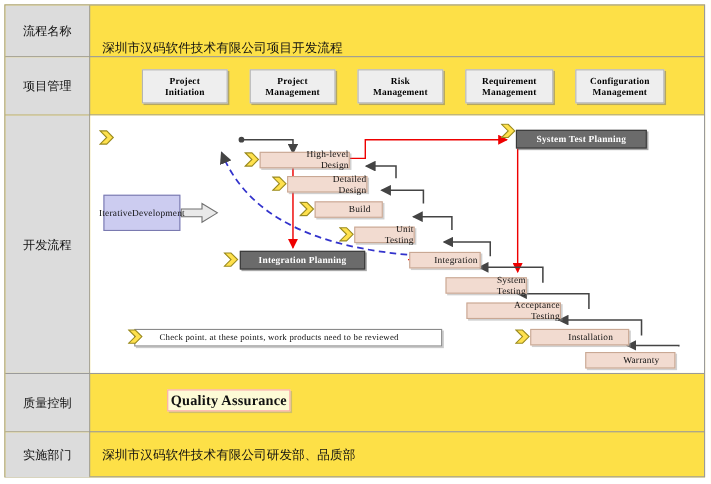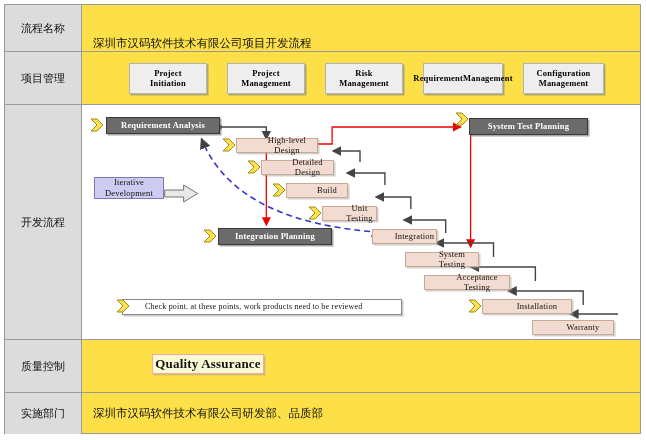--- a/index.html
+++ b/index.html
@@ -16,21 +16,21 @@
   .rowlabel{position:absolute;left:0;width:76px;background:#dcdcdc;
             display:flex;align-items:center;justify-content:center;
             font-family:"DejaVu Sans",sans-serif;font-size:11px;color:#111;
             box-sizing:border-box;}
   .cellcontent{position:absolute;left:77px;right:0;box-sizing:border-box;}
 
   .cn{font-family:"DejaVu Sans",sans-serif;font-size:11.5px;color:#111;}
 
   
   .box{position:absolute;box-sizing:border-box;display:flex;
-       align-items:center;justify-content:center;text-align:center;
+       align-items:center;justify-content:center;text-align:right;
        font-size:9px;line-height:1.15;letter-spacing:.2px;}
 
   .mgmt{background:#eeeeee;border:1px solid #b4b4b4;
         box-shadow:1.5px 1.5px 0 rgba(120,120,120,.55);
         font-weight:bold;color:#000;font-size:8.5px;}
 
   .dark{background:#6b6b6b;border:1px solid #3a3a3a;color:#fff;
         font-weight:bold;font-size:8.5px;
         box-shadow:1.5px 1.5px 0 rgba(110,110,110,.6);}
 
@@ -83,21 +83,21 @@
         <span>Initiation</span>
       </div>
       <div class="box mgmt" style="left:145px;top:11px;width:78px;height:31px;flex-direction:column">
         <span>Project</span>
         <span>Management</span>
       </div>
       <div class="box mgmt" style="left:243px;top:11px;width:78px;height:31px;flex-direction:column">
         <span>Risk</span>
         <span>Management</span>
       </div>
-      <div class="box mgmt" style="left:341px;top:11px;width:80px;height:31px;flex-direction:row">
+      <div class="box mgmt" style="left:341px;top:11px;width:80px;height:31px;flex-direction:column">
         <span>Requirement</span>
         <span>Management</span>
       </div>
       <div class="box mgmt" style="left:441px;top:11px;width:81px;height:31px;flex-direction:column">
         <span>Configuration</span>
         <span>Management</span>
       </div>
     </div>
 
     <div class="cellcontent" style="top:100px;height:234px;background:#fff;overflow:hidden">
@@ -131,34 +131,33 @@
         <path d="M455,176 L455,162 L390,162" stroke="#444" stroke-width="1.4" fill="none" marker-end="url(#ag)"></path>
         <path d="M503,200 L503,186 L428,186" stroke="#444" stroke-width="1.4" fill="none" marker-end="url(#ag)"></path>
         <path d="M537,210 L537,209 L490,209" stroke="#444" stroke-width="1.4" fill="none" marker-end="url(#ag)"></path>
 
         <path d="M309,128 C240,124 150,108 120,34" stroke="#3333cc" stroke-width="1.6" stroke-dasharray="6,4" fill="none" marker-end="url(#ag)"></path>
         <circle cx="310" cy="128" r="3.4" fill="#2a2ab8"></circle>
 
         <path d="M83,85 L102,85 L102,80 L116,88.5 L102,97 L102,92 L83,92 z" fill="#e9e9e9" stroke="#707070" stroke-width="1"></path>
       </svg>
 
-      <div class="box dark" style="left:24px;top:12px;width:114px;height:17px">Requirement Analysis</div>
       <div class="box peach" style="left:154px;top:33px;width:82px;height:15px">High-level Design</div>
       <div class="box peach" style="left:179px;top:55px;width:73px;height:15px">Detailed Design</div>
       <div class="box peach" style="left:204px;top:78px;width:62px;height:15px">Build</div>
       <div class="box peach" style="left:240px;top:101px;width:55px;height:15px">Unit Testing</div>
       <div class="box dark" style="left:136px;top:123px;width:114px;height:17px">Integration Planning</div>
       <div class="box peach" style="left:290px;top:124px;width:65px;height:15px">Integration</div>
       <div class="box dark" style="left:387px;top:13px;width:119px;height:17px">System Test Planning</div>
       <div class="box peach" style="left:323px;top:147px;width:74px;height:15px">System Testing</div>
       <div class="box peach" style="left:342px;top:170px;width:86px;height:15px">Acceptance Testing</div>
       <div class="box peach" style="left:400px;top:194px;width:90px;height:15px">Installation</div>
       <div class="box peach" style="left:450px;top:215px;width:82px;height:15px">Warranty</div>
 
-      <div class="box violet" style="left:12px;top:72px;width:70px;height:22px;flex-direction:column">
+      <div class="box violet" style="left:12px;top:72px;width:70px;height:33px;flex-direction:row">
         <span>Iterative</span>
         <span>Development</span>
       </div>
 
       <div class="box note" style="left:40px;top:194px;width:280px;height:16px">Check point. at these points, work products need to be reviewed</div>
 
       <svg class="chk" style="left:8px;top:13px" viewBox="0 0 15 14">
           <path d="M1,1 L7,1 L13,7 L7,13 L1,13 L7,7 z" fill="#ffe14d" stroke="#9a8a20" stroke-width="1"></path>
         </svg>
       <svg class="chk" style="left:140px;top:33px" viewBox="0 0 15 14">

